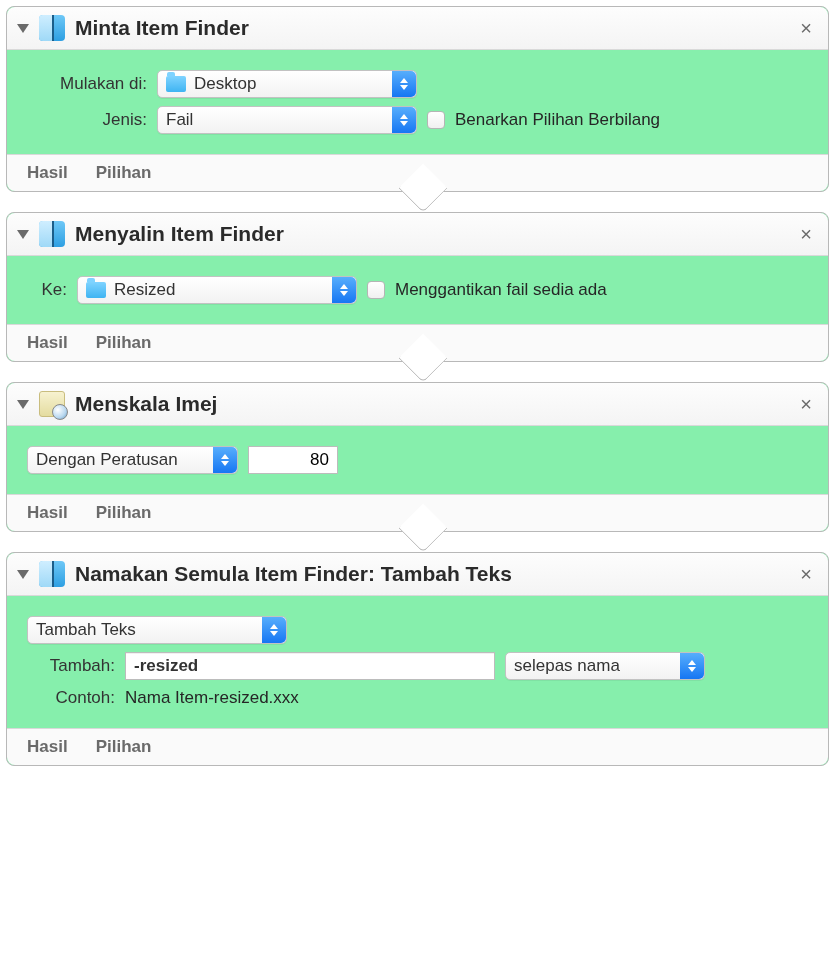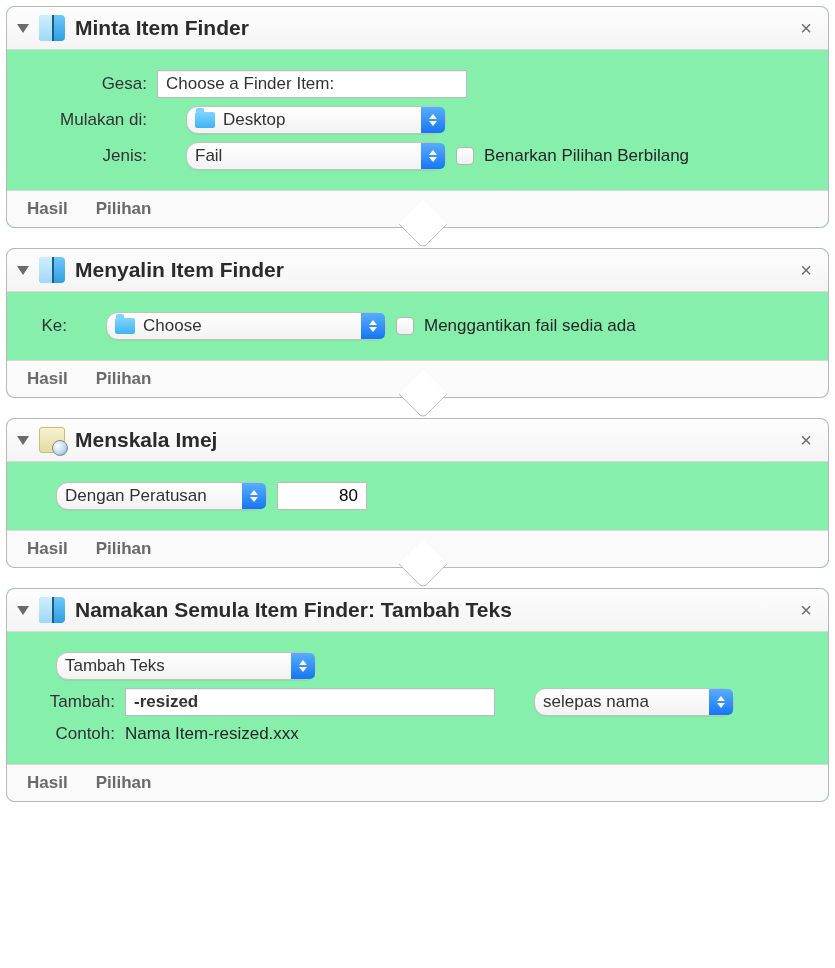--- a/index.html
+++ b/index.html
@@ -101,30 +101,29 @@
     background: #fff;
     padding: 2px 8px;
     font-size: 17px;
     color:#333;
     box-shadow: inset 0 1px 0 rgba(0,0,0,0.06);
   }
   .popup {
     position: relative;
     height: 28px;
     border: 1px solid #c2c2c2;
-    border-radius: 12px;
+    border-radius: 5px;
     background: linear-gradient(#ffffff,#f2f2f2);
     display: inline-flex;
     align-items: center;
     padding: 0 30px 0 8px;
     font-size: 17px;
     color:#333;
     cursor:pointer;
     box-shadow: 0 1px 0 rgba(0,0,0,0.05);
-    margin-left: 29px;
   }
   .popup .arrows {
     position:absolute; right:0; top:0; bottom:0; width:24px;
     background: linear-gradient(#57aefc,#1676f3);
     border-radius: 0 5px 5px 0;
     display:flex; flex-direction:column; align-items:center; justify-content:center;
     gap:2px;
   }
   .popup .arrows::before,
   .popup .arrows::after{
@@ -184,24 +183,20 @@
   <div class="card-header">
     <div class="disclosure"></div>
     <div class="app-icon">
         <div class="finder-icon"></div>
       </div>
     <div class="card-title">Minta Item Finder</div>
     <div class="close-x">×</div>
   </div>
   <div class="card-body">
     <div class="row">
-      <div class="label">Gesa:</div>
-      <input class="text-input" style="width: 310px;" value="Choose a Finder Item:">
-    </div>
-    <div class="row">
       <div class="label">Mulakan di:</div>
       <div class="popup" style="width:260px">
         <span class="folder-glyph"></span>
         <span>Desktop</span>
         <span class="arrows"></span>
       </div>
     </div>
     <div class="row">
       <div class="label">Jenis:</div>
       <div class="popup" style="width:260px">
@@ -226,21 +221,21 @@
         <div class="finder-icon"></div>
       </div>
     <div class="card-title">Menyalin Item Finder</div>
     <div class="close-x">×</div>
   </div>
   <div class="card-body">
     <div class="row">
       <div class="label" style="width:40px">Ke:</div>
       <div class="popup" style="width:280px">
         <span class="folder-glyph"></span>
-        <span>Choose</span>
+        <span>Resized</span>
         <span class="arrows"></span>
       </div>
       <div class="checkbox"></div>
       <div>Menggantikan fail sedia ada</div>
     </div>
   </div>
   <div class="card-footer">
     <span class="footer-btn">Hasil</span>
     <span class="footer-btn">Pilihan</span>
   </div>

